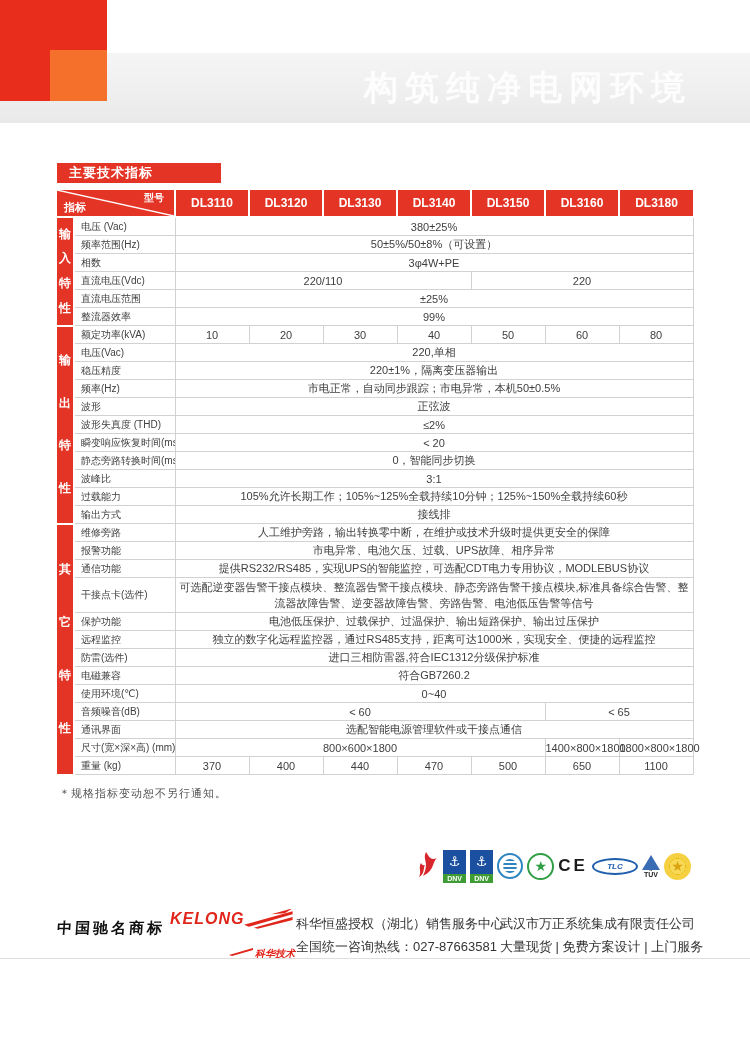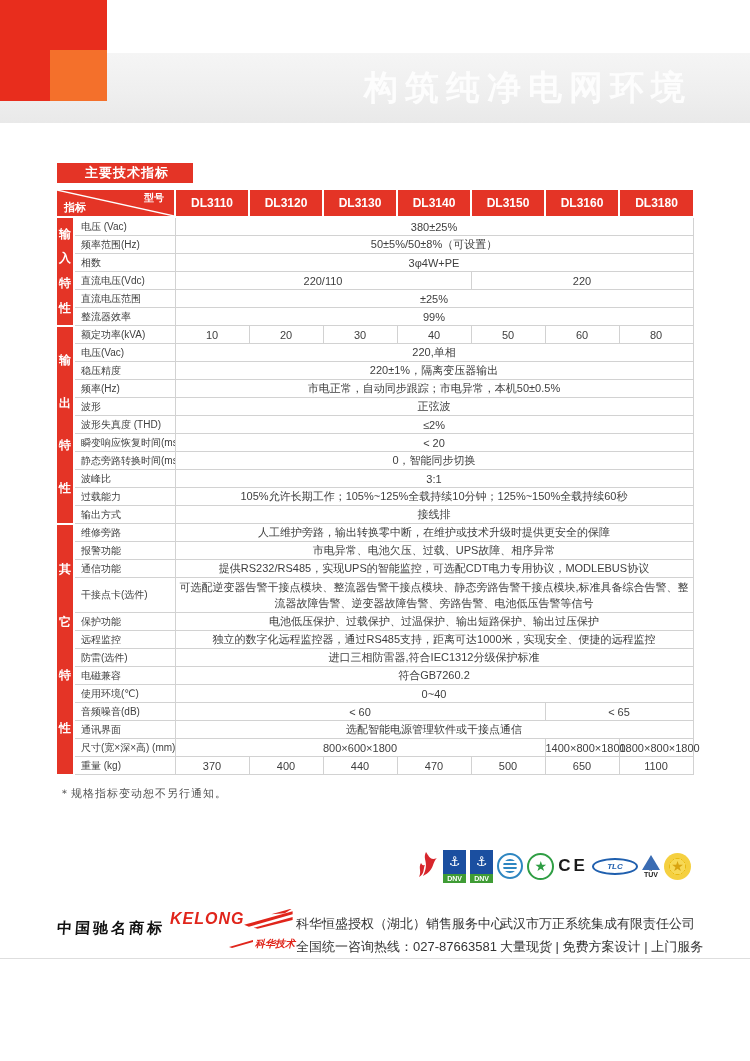--- a/index.html
+++ b/index.html
@@ -6,23 +6,23 @@
   .page{position:relative;width:750px;height:1061px;background:#fff;overflow:hidden;
         font-family:"Liberation Sans","DejaVu Sans",sans-serif;}
   
   .band{position:absolute;left:0;right:0;top:53px;height:70px;
         background:linear-gradient(180deg,#f5f5f5 0%,#efefef 55%,#e9e9e9 100%);}
   .slogan{position:absolute;right:58px;top:50%;transform:translateY(-50%);
           font-size:34px;font-weight:bold;letter-spacing:7px;color:#fdfdfd;white-space:nowrap;}
   .sq-red{position:absolute;left:0;top:0;width:107px;height:101px;background:#e82d1d;}
   .sq-orange{position:absolute;left:50px;top:50px;width:57px;height:51px;background:#f4702b;}
   
-  .section-bar{position:absolute;left:57px;top:163px;width:136px;height:20px;background:#e43426;
+  .section-bar{position:absolute;left:57px;top:163px;width:164px;height:20px;background:#e43426;
                color:#fff;font-size:13px;font-weight:bold;line-height:20px;
-               padding-left:28px;box-sizing:border-box;letter-spacing:1px;white-space:nowrap;}
+               padding-left:12px;box-sizing:border-box;letter-spacing:1px;white-space:nowrap;}
   
   .spec-table{position:absolute;left:57px;top:190px;width:636px;border-collapse:collapse;
               table-layout:fixed;}
   .spec-table th{background:#e43426;color:#fff;height:26px;padding:0;
                  border-bottom:2px solid #fff;font-weight:bold;}
   .spec-table th.model{font-size:12px;border-left:2px solid #fff;margin-top:14px;}
   .spec-table th.corner{position:relative;}
   .spec-table th.corner svg{position:absolute;inset:0;width:100%;height:100%;}
   .spec-table .tr-l{position:absolute;top:1px;right:10px;font-size:10px;}
   .spec-table .bl-l{position:absolute;bottom:1px;left:7px;font-size:11px;}
@@ -66,21 +66,21 @@
                background:radial-gradient(#f7d956 40%,#e8b80c 42%,#f5d040 44%);
                color:#d9a410;font-size:14px;line-height:27px;text-align:center;}
   .flame svg{display:block;}
   
   .footer{position:absolute;left:0;top:905px;width:750px;height:55px;}
   .tm{position:absolute;left:57px;top:14px;font-size:15px;font-weight:bold;letter-spacing:3px;
       color:#111;transform:skewX(-4deg);font-family:"Liberation Serif","DejaVu Serif",serif;}
   .brand{position:absolute;left:170px;top:4px;width:125px;}
   .brand-top{display:flex;align-items:center;}
   .brand-name{color:#e0251b;font-size:16px;font-weight:bold;font-style:italic;letter-spacing:1px;}
-  .brand-sub{display:flex;align-items:center;justify-content:flex-end;margin-top:8px;}
+  .brand-sub{display:flex;align-items:flex-start;justify-content:flex-end;margin-top:18px;}
   .brand-sub span{color:#e0251b;font-size:10px;font-weight:bold;font-style:italic;}
   .f-center{position:absolute;left:296px;top:7px;font-size:13px;color:#333;line-height:23px;}
   .f-right{position:absolute;left:500px;top:7px;font-size:13px;color:#333;line-height:23px;}
   .rule{position:absolute;left:0;top:958px;width:750px;border-top:1px solid #dedede;}
 </style>
 </head>
 <body>
 
 <div class="page">
 

